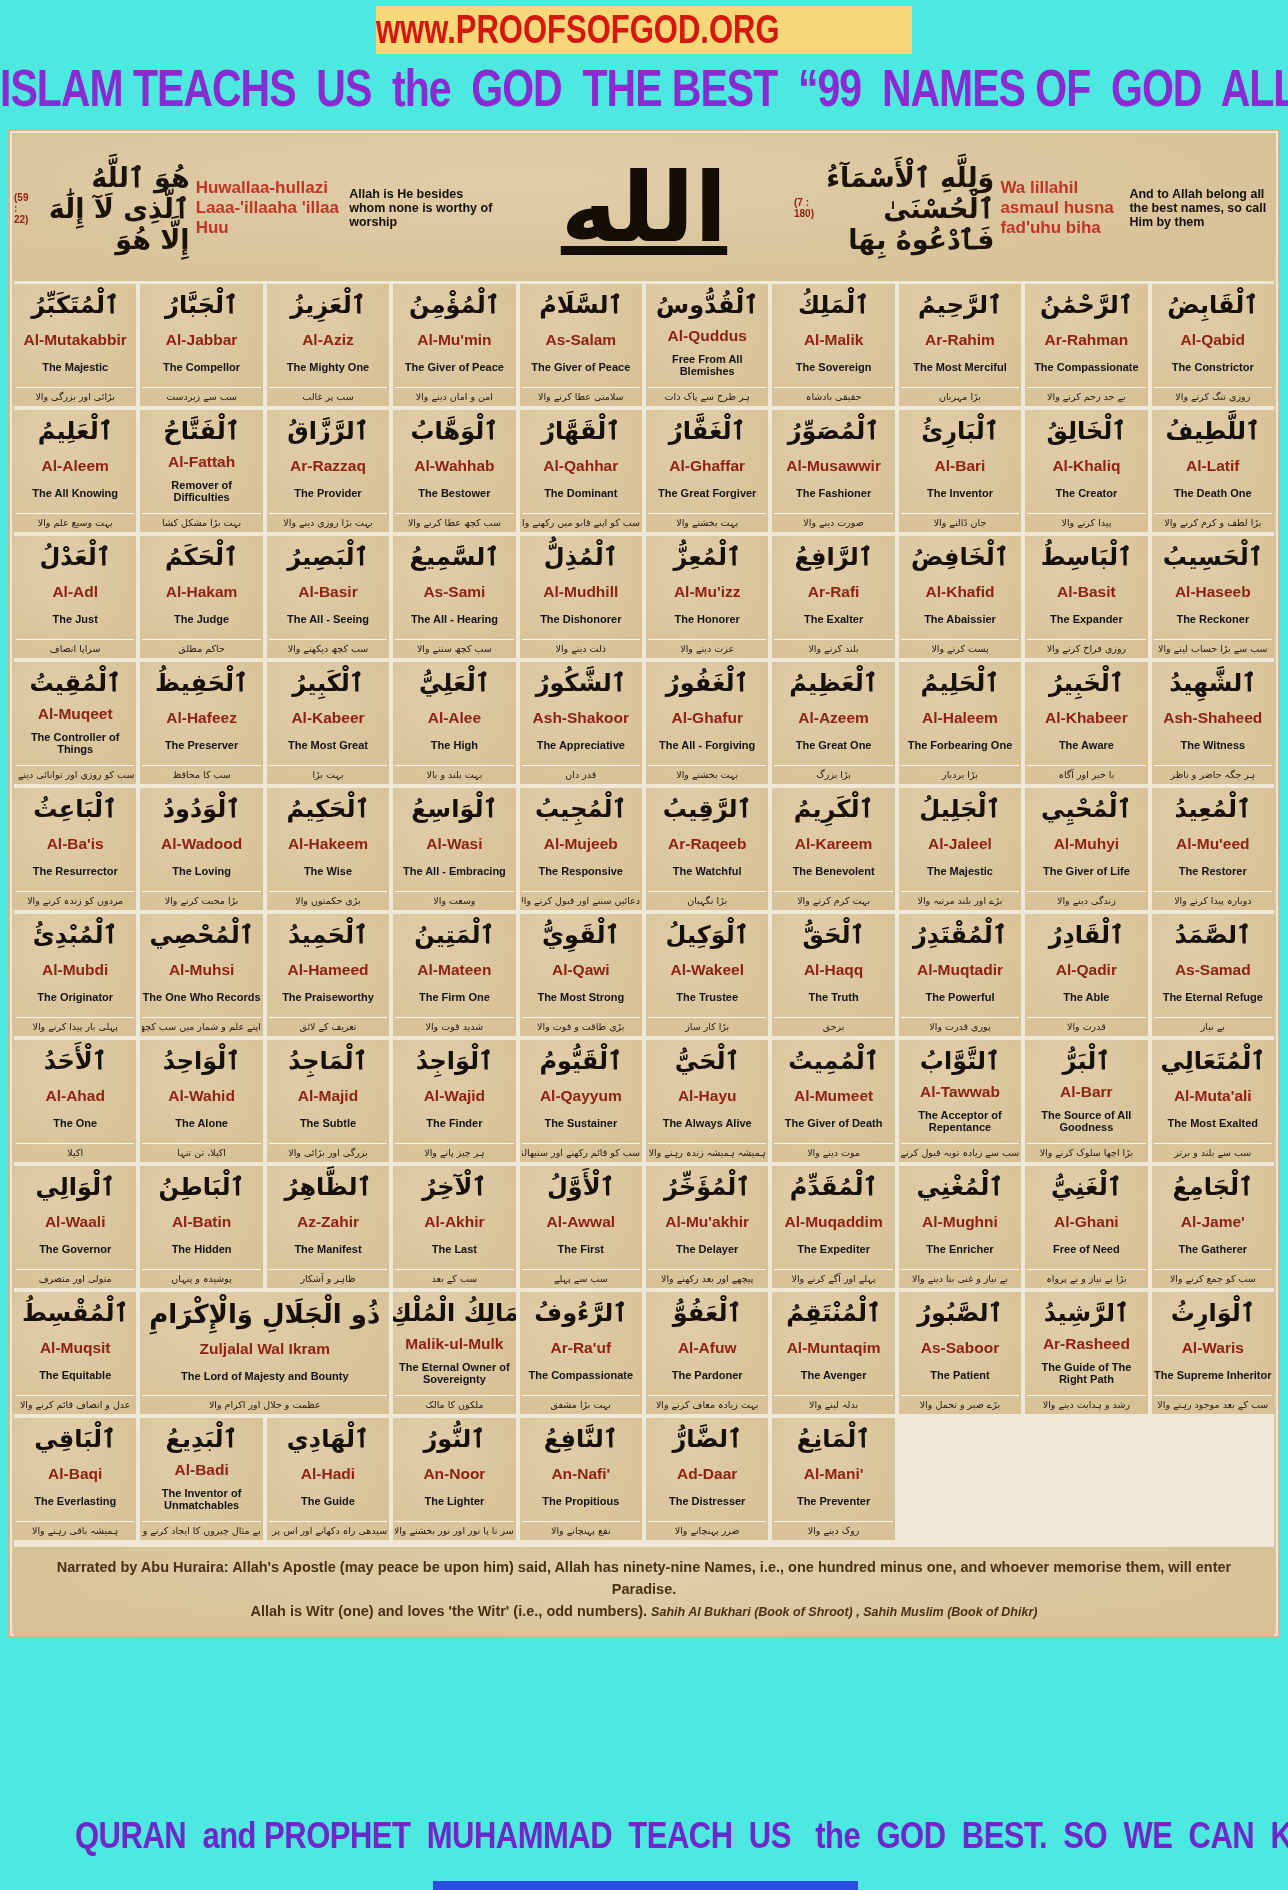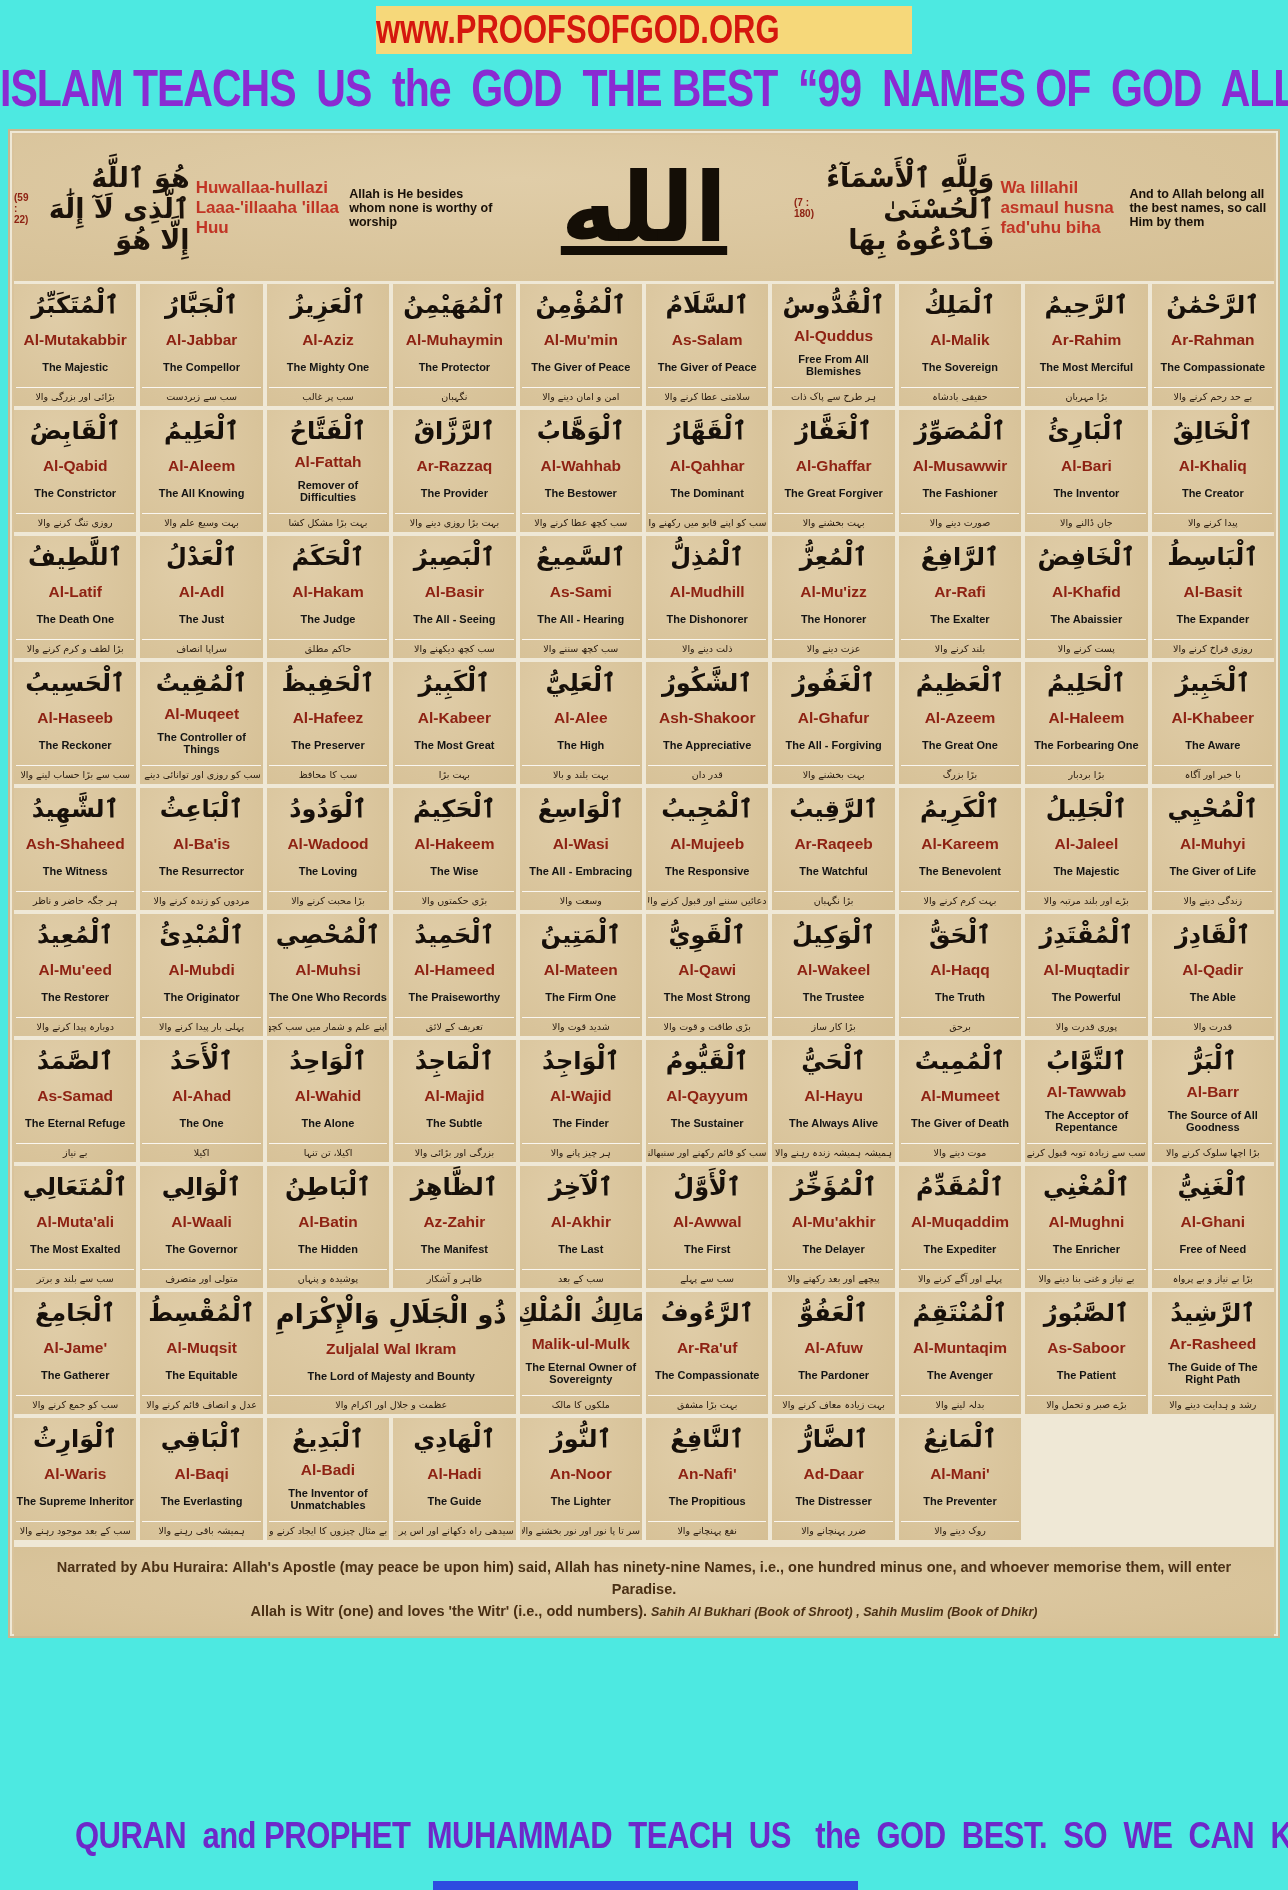--- a/index.html
+++ b/index.html
@@ -142,26 +142,20 @@
           <div class="cell-meaning">The Compellor</div>
           <div class="cell-urdu" dir="rtl">سب سے زبردست</div>
         </div>
         <div class="cell">
           <div class="cell-arabic" dir="rtl">ٱلْعَزِيزُ</div>
           <div class="cell-name">Al-Aziz</div>
           <div class="cell-meaning">The Mighty One</div>
           <div class="cell-urdu" dir="rtl">سب پر غالب</div>
         </div>
         <div class="cell">
-          <div class="cell-arabic" dir="rtl">ٱلْمُهَيْمِنُ</div>
-          <div class="cell-name">Al-Muhaymin</div>
-          <div class="cell-meaning">The Protector</div>
-          <div class="cell-urdu" dir="rtl">نگہبان</div>
-        </div>
-        <div class="cell">
           <div class="cell-arabic" dir="rtl">ٱلْمُؤْمِنُ</div>
           <div class="cell-name">Al-Mu'min</div>
           <div class="cell-meaning">The Giver of Peace</div>
           <div class="cell-urdu" dir="rtl">امن و امان دینے والا</div>
         </div>
         <div class="cell">
           <div class="cell-arabic" dir="rtl">ٱلسَّلَامُ</div>
           <div class="cell-name">As-Salam</div>
           <div class="cell-meaning">The Giver of Peace</div>
           <div class="cell-urdu" dir="rtl">سلامتی عطا کرنے والا</div>

